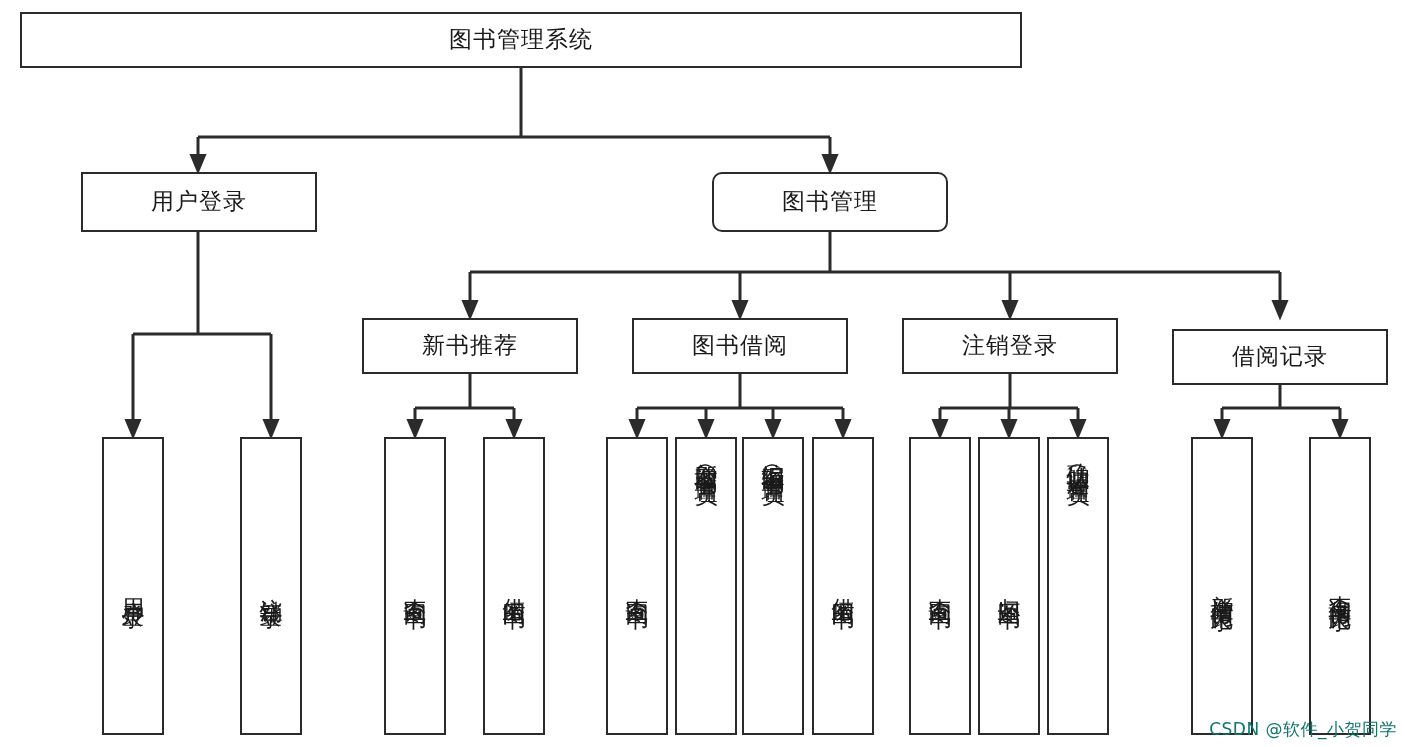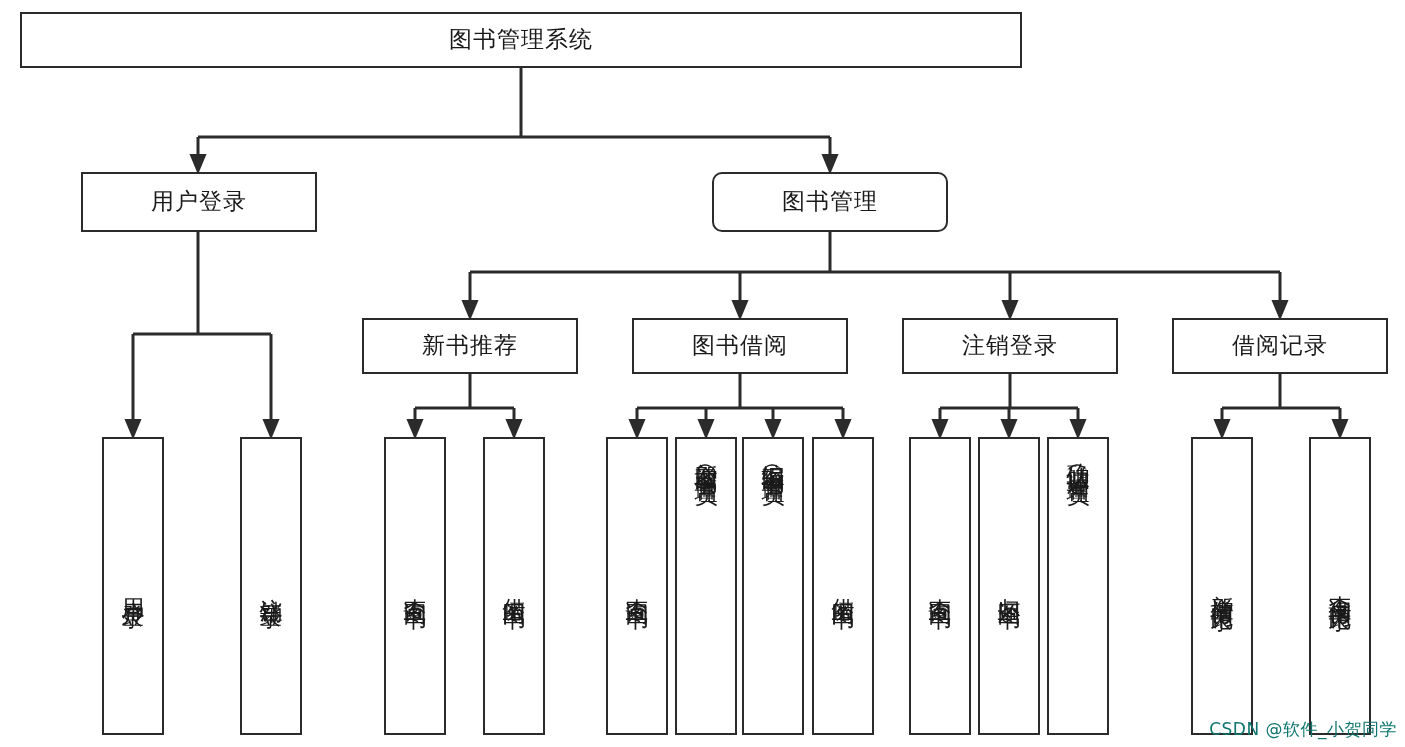--- a/index.html
+++ b/index.html
@@ -145,21 +145,21 @@
 
   <div class="node horiz" style="left:362px; top:318px; width:216px; height:56px;">
     <span class="node-label">新书推荐</span>
   </div>
   <div class="node horiz" style="left:632px; top:318px; width:216px; height:56px;">
     <span class="node-label">图书借阅</span>
   </div>
   <div class="node horiz" style="left:902px; top:318px; width:216px; height:56px;">
     <span class="node-label">注销登录</span>
   </div>
-  <div class="node horiz" style="left:1172px; top:318px; width:216px; height:56px;">
+  <div class="node horiz" style="left:1172px; top:329px; width:216px; height:56px;">
     <span class="node-label">借阅记录</span>
   </div>
 
   <div class="node vert" style="left:102px; top:437px; width:62px; height:298px;">
     <span class="node-label">用户登录</span>
   </div>
   <div class="node vert" style="left:240px; top:437px; width:62px; height:298px;">
     <span class="node-label">注销登录</span>
   </div>
 

